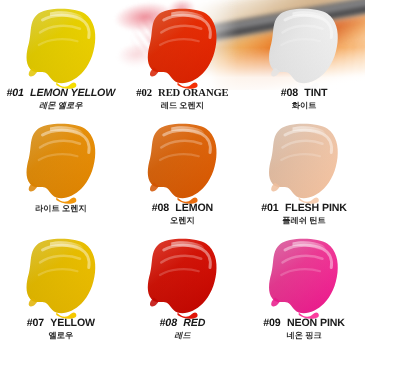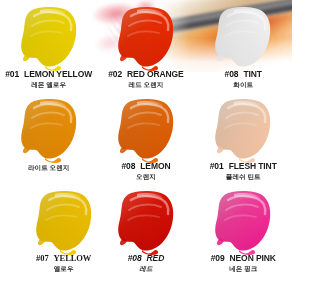--- a/index.html
+++ b/index.html
@@ -191,21 +191,21 @@
     <div class="photo-orange-swipe"></div>
     <div class="photo-orange-streak"></div>
     <div class="photo-knife"></div>
     <div class="photo-fade-left"></div>
     <div class="pink-smear"></div>
     <div class="pink-strokes"></div>
     <div class="photo-fade-bottom"></div>
   </div>
 
   <div class="grid">
-      <div class="cell" style="left: 0px; top: 4px;">
+      <div class="cell" style="left: 0px; top: 4px; font-style: italic;">
         <div class="swatch-wrap">
           <div class="blob">
 <svg viewBox="0 0 64 66" width="64" height="66">
   <defs>
     <linearGradient id="g0" x1="0.15" y1="0" x2="0.85" y2="1">
       <stop offset="0%" stop-color="#FFF04A"></stop>
       <stop offset="38%" stop-color="#F5DC00"></stop>
       <stop offset="100%" stop-color="#E2C400"></stop>
     </linearGradient>
     <linearGradient id="h0" x1="0" y1="0" x2="0.4" y2="1">
@@ -232,21 +232,21 @@
   <path d="M27,60 C30,63 33,64 36,63 C38,62 39,60 41,60
            C43,60 44,63 42,64 C38,66 31,65 27,62 Z" fill="#F5DC00"></path>
   <path d="M8,48 C5,51 4,54 6,55 C8,56 11,53 12,51 Z" fill="#E2C400" opacity="0.85"></path>
 </svg></div>
         </div>
         <div class="caption">
           <span class="cap-line"><span class="cap-num">#01</span><span class="cap-name">LEMON YELLOW</span></span>
           <span class="cap-kr">레몬 옐로우</span>
         </div>
       </div>
-      <div class="cell" style="left: 97.3px; top: 4px;">
+      <div class="cell" style="left: 97.3px; top: 4px; font-family: Liberation Serif, serif;">
         <div class="swatch-wrap">
           <div class="blob">
 <svg viewBox="0 0 64 66" width="64" height="66">
   <defs>
     <linearGradient id="g1" x1="0.15" y1="0" x2="0.85" y2="1">
       <stop offset="0%" stop-color="#FF6336"></stop>
       <stop offset="38%" stop-color="#F43005"></stop>
       <stop offset="100%" stop-color="#D62000"></stop>
     </linearGradient>
     <linearGradient id="h1" x1="0" y1="0" x2="0.4" y2="1">
@@ -432,25 +432,25 @@
   <path d="M16,10 C24,5 38,5 46,9 C52,12 54,18 53,24" fill="none" stroke="#ffffff" stroke-opacity="0.42" stroke-width="2.4" stroke-linecap="round"></path>
   <path d="M14,20 C22,14 36,13 46,17" fill="none" stroke="#ffffff" stroke-opacity="0.26" stroke-width="2" stroke-linecap="round"></path>
   <path d="M13,30 C21,25 34,24 44,27" fill="none" stroke="#ffffff" stroke-opacity="0.18" stroke-width="1.8" stroke-linecap="round"></path>
   <path d="M22,4 C30,2 40,3 46,6 C49,8 50,11 49,13 C44,9 33,6 22,7 Z" fill="url(#h5)"></path>
   <path d="M27,60 C30,63 33,64 36,63 C38,62 39,60 41,60
            C43,60 44,63 42,64 C38,66 31,65 27,62 Z" fill="#F8CFB2"></path>
   <path d="M8,48 C5,51 4,54 6,55 C8,56 11,53 12,51 Z" fill="#EFBE9C" opacity="0.85"></path>
 </svg></div>
         </div>
         <div class="caption">
-          <span class="cap-line"><span class="cap-num">#01</span><span class="cap-name">FLESH TINT</span></span>
+          <span class="cap-line"><span class="cap-num">#01</span><span class="cap-name">FLESH PINK</span></span>
           <span class="cap-kr">플레쉬 틴트</span>
         </div>
       </div>
-      <div class="cell" style="left: 15px; top: 188px; font-family: Liberation Serif, serif;">
+      <div class="cell" style="left: 0px; top: 188px;">
         <div class="swatch-wrap">
           <div class="blob">
 <svg viewBox="0 0 64 66" width="64" height="66">
   <defs>
     <linearGradient id="g6" x1="0.15" y1="0" x2="0.85" y2="1">
       <stop offset="0%" stop-color="#FFE13F"></stop>
       <stop offset="38%" stop-color="#F5C800"></stop>
       <stop offset="100%" stop-color="#E0B200"></stop>
     </linearGradient>
     <linearGradient id="h6" x1="0" y1="0" x2="0.4" y2="1">

